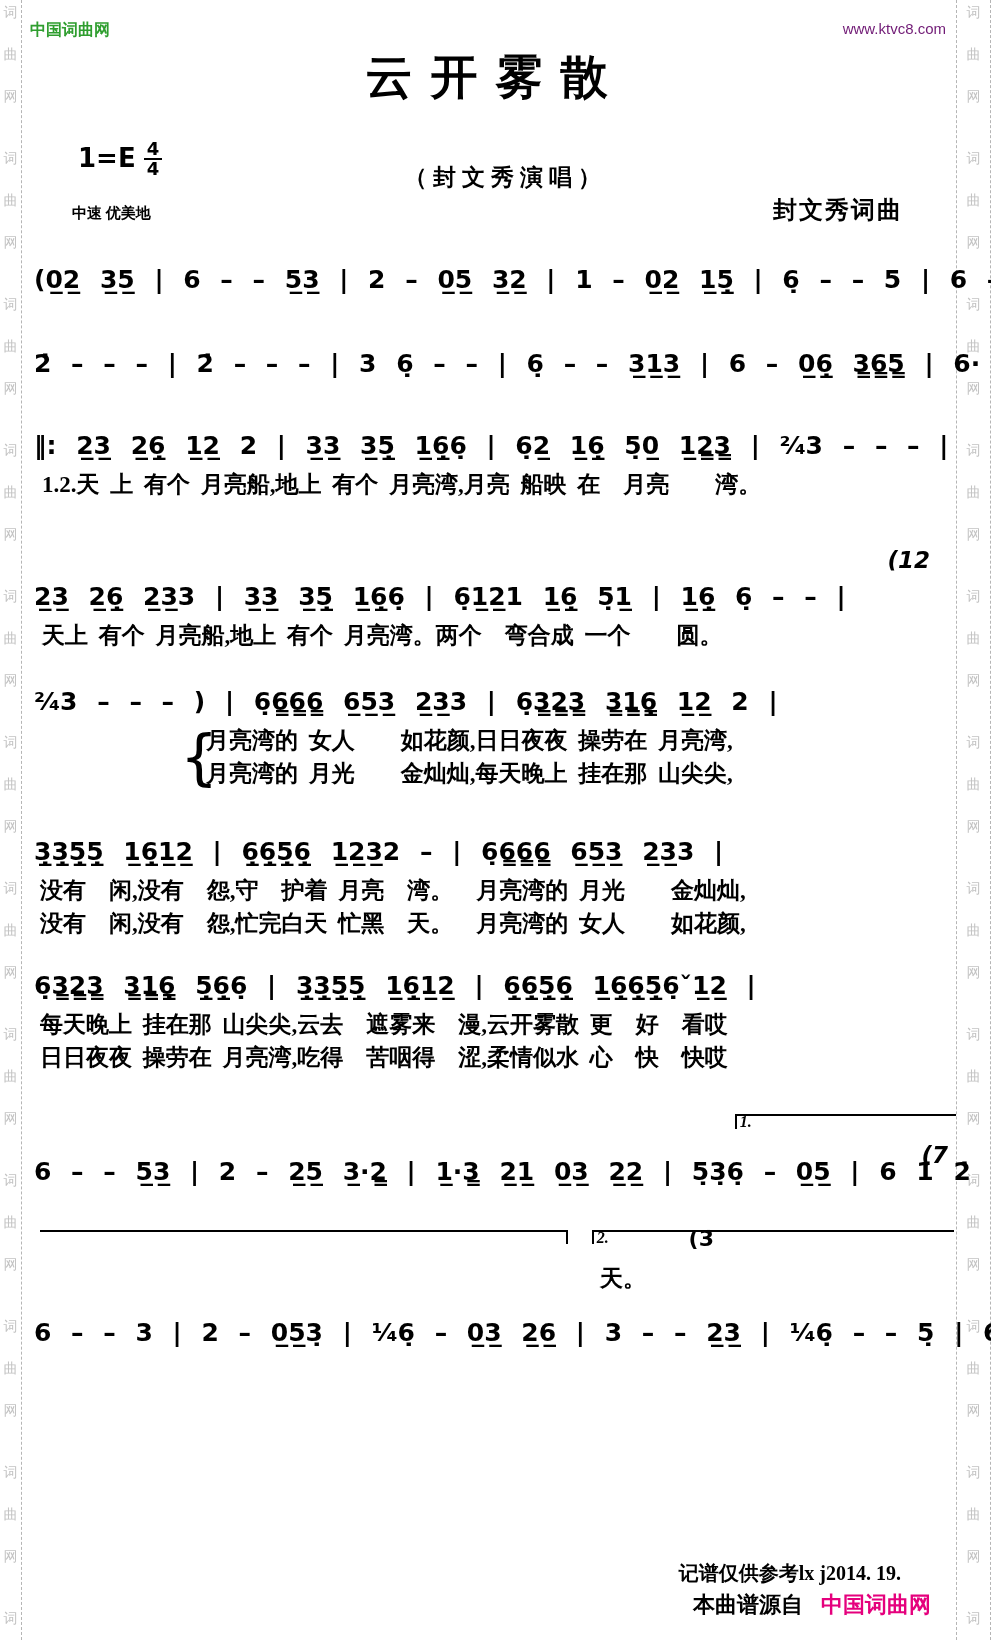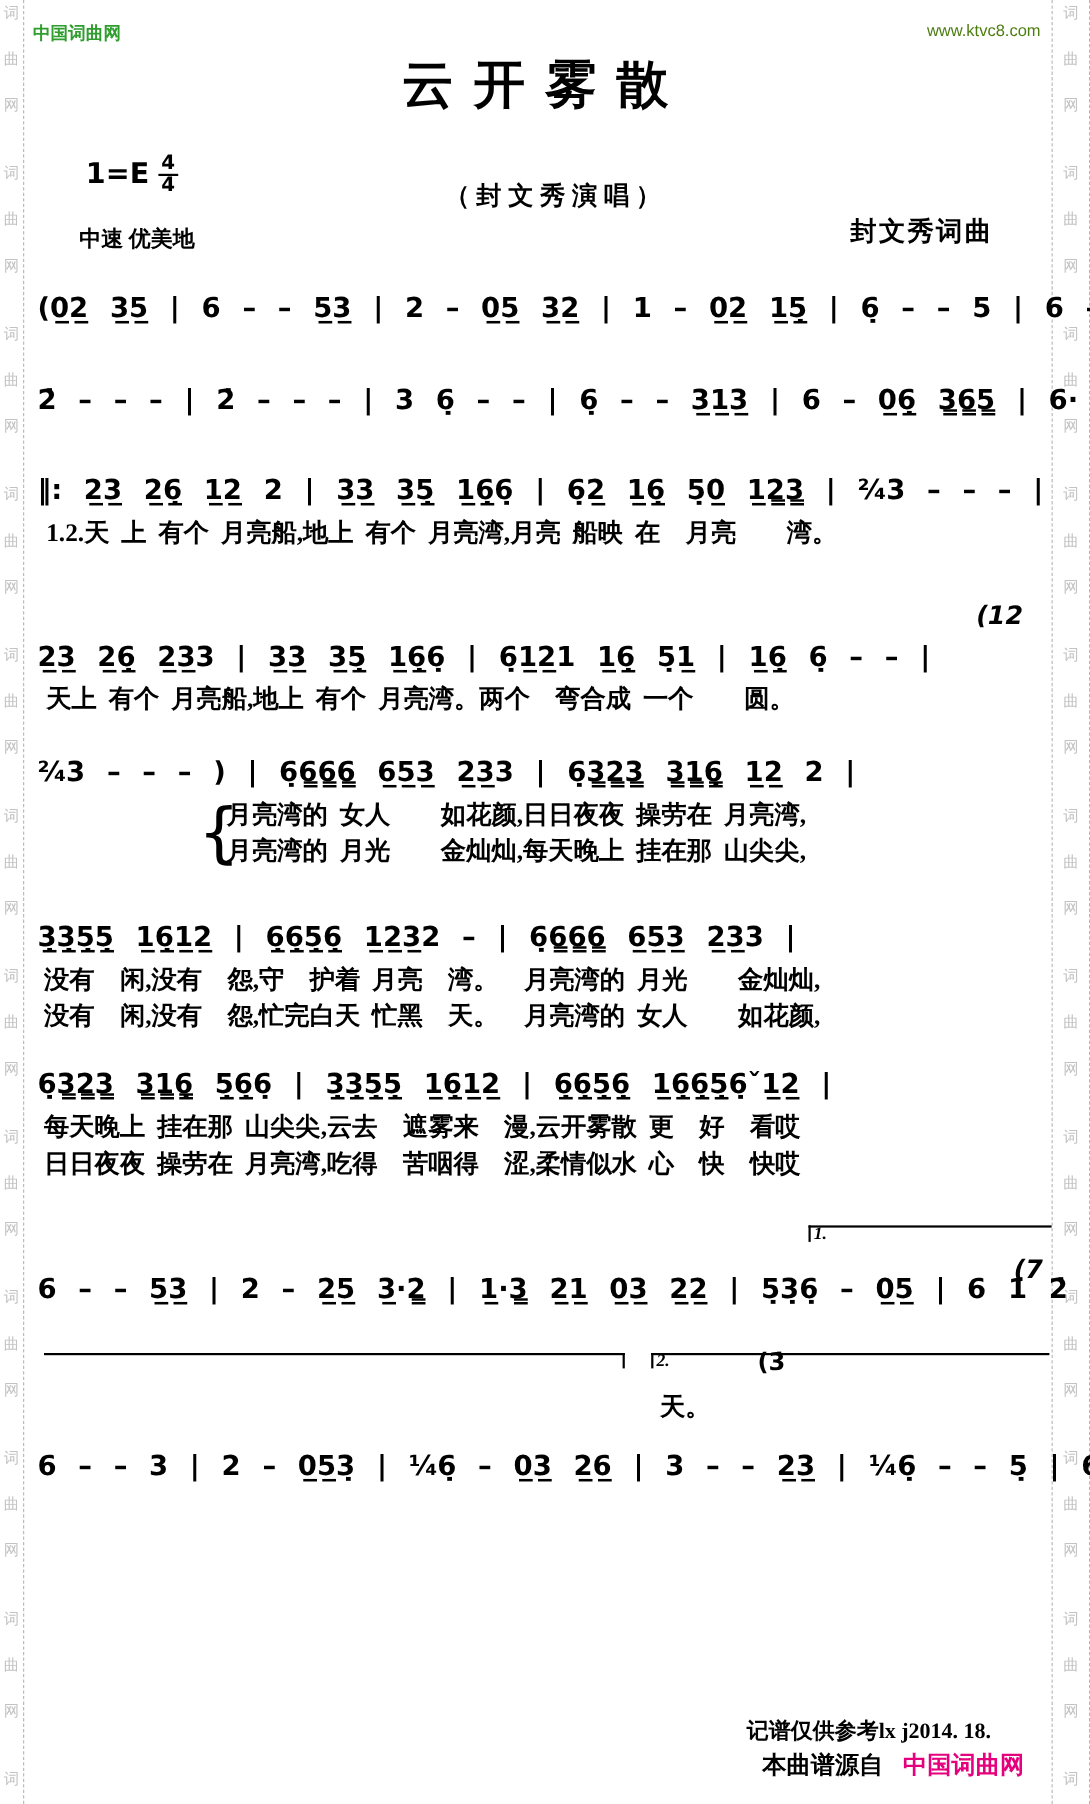--- a/index.html
+++ b/index.html
@@ -8,33 +8,33 @@
   
   .strip{position:absolute;top:0;bottom:0;text-align:center;}
   #strip-left{left:0;width:21px;border-right:1px dashed #b5b5b5;}
   #strip-right{right:0;width:33px;border-left:1px dashed #b5b5b5;border-right:1px dashed #b5b5b5;}
   .strip span{display:block;font-size:14px;line-height:14px;color:#c3c3c3;margin:0 auto 28px auto;}
   .strip span:nth-child(3n){margin-bottom:48px;}
   .strip span:first-child{margin-top:6px;}
   
   #site-left{position:absolute;left:30px;top:20px;font-size:16px;font-weight:bold;color:#2f9e2f;
              font-family:"Liberation Sans","DejaVu Sans",sans-serif;}
-  #site-right{position:absolute;right:45px;top:20px;font-size:15px;color:#4d7c0f;
+  #site-right{position:absolute;right:45px;top:20px;font-size:15px;color:#701a75;
              font-family:"Liberation Sans","DejaVu Sans",sans-serif;}
   
   #title{position:absolute;left:0;right:0;top:46px;text-align:center;font-size:47px;font-weight:bold;
          letter-spacing:18px;}
   #keysig{position:absolute;left:78px;top:140px;font-size:26px;font-weight:bold;
           font-family:"DejaVu Sans",sans-serif;}
   .frac{display:inline-block;text-align:center;font-size:18px;line-height:18px;vertical-align:-8px;margin-left:8px;}
   .frac .top{display:block;border-bottom:2px solid #000;padding:0 3px;}
   .frac .bot{display:block;}
   #performer{position:absolute;left:0;right:0;top:162px;text-align:center;font-size:23px;font-weight:bold;letter-spacing:6px;padding-left:20px;}
   #credit{position:absolute;right:88px;top:194px;font-size:24px;font-weight:bold;letter-spacing:2px;}
-  #tempo{position:absolute;left:72px;top:204px;font-size:20px;font-weight:bold;}
+  #tempo{position:absolute;left:72px;top:204px;font-size:15px;font-weight:bold;}
   
   #systems{position:absolute;left:34px;top:258px;width:922px;}
   .system{position:relative;}
   .notation{font-family:"DejaVu Sans",sans-serif;font-weight:bold;font-size:25px;line-height:44px;
             word-spacing:11px;white-space:nowrap;}
   .lyric-line{font-size:23px;font-weight:bold;line-height:33px;word-spacing:5px;white-space:nowrap;}
   .lyrics{position:relative;}
   .ann{position:absolute;top:0;right:30px;font-family:"DejaVu Sans",sans-serif;font-weight:bold;font-size:23px;font-style:italic;}
   .cue{position:absolute;top:2px;left:71%;font-family:"DejaVu Sans",sans-serif;font-weight:bold;font-size:22px;}
   .volta{position:absolute;top:4px;left:76%;right:0;height:13px;border-top:2px solid #000;border-left:2px solid #000;}
@@ -216,15 +216,15 @@
         <span class="cue">(3̇</span>
         <div class="lyrics">
           <div class="lyric-line">天。</div>
         </div>
       </div>
       <div class="system sys11">
         <div class="notation">6 – – 3 | 2 – 0̲5̲3̣ | ¹⁄₄6̣ – 0̲3̲ 2̲6̲ | 3 – – 2̲3̲ | ¹⁄₄6̣ – – 5̣ | 6̣ – – – ) ‖</div>
       </div>
     </div>
 
-  <div id="footer-note">记谱仅供参考lx j2014. 18.</div>
+  <div id="footer-note">记谱仅供参考lx j2014. 19.</div>
   <div id="footer-source"><span>本曲谱源自</span><span class="site">中国词曲网</span></div>
 </div>
 
 </body></html>

